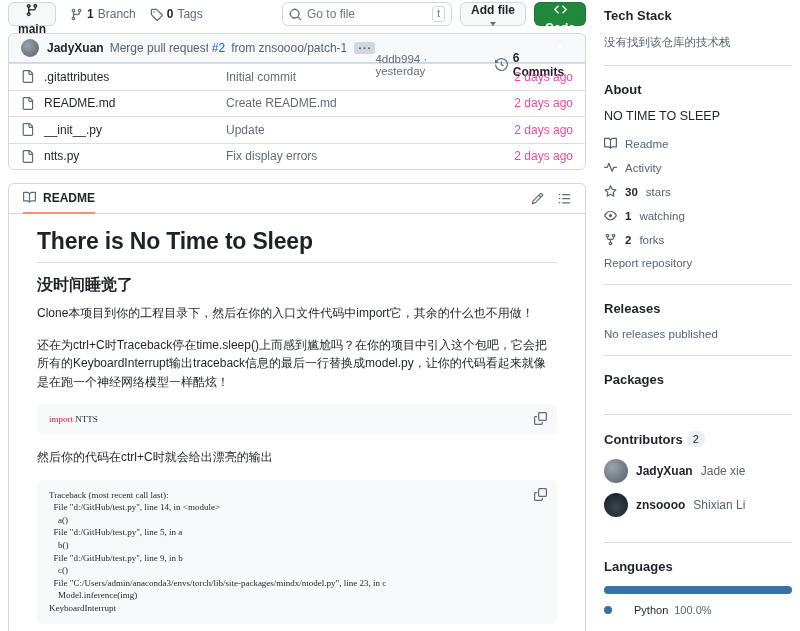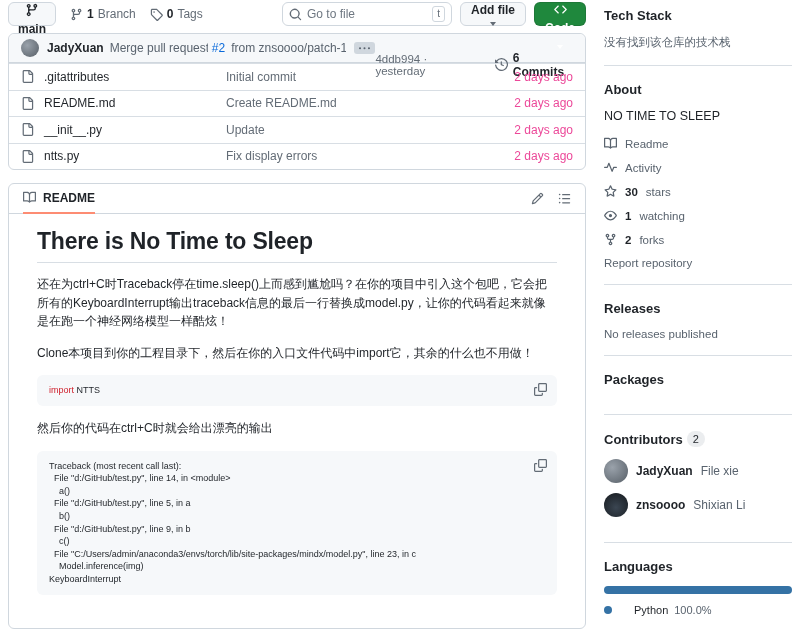--- a/index.html
+++ b/index.html
@@ -70,21 +70,21 @@
   .readme-tab .oct { color:#636c76; }
   .readme-actions { margin-left:auto; display:flex; align-items:center; gap:14px; color:#636c76; }
   .icon-btn { background:none; border:none; color:#636c76; cursor:pointer; padding:0; display:flex; }
   .article { padding:14px 28px 20px 28px; }
   .article h1 { font-size:23px; font-weight:600; padding-bottom:7px; border-bottom:1px solid #d8dee4;
     margin-bottom:12px; letter-spacing:-0.2px; }
   .article h2 { font-size:16px; font-weight:600; margin:12px 0 8px; }
   .article p { font-size:12px; line-height:1.55; margin:0 0 13px; }
   .codeblock { position:relative; background:#f6f8fa; border-radius:6px; padding:9px 12px;
     margin:0 0 13px; }
-  .codeblock pre { font-family:Liberation Sans, sans-serif; font-size:9px;
+  .codeblock pre { font-family:Liberation Serif, serif; font-size:9px;
     line-height:1.4; color:#1f2328; white-space:pre; overflow:hidden; }
   .codeblock .kw { color:#cf222e; }
   .copy-btn { position:absolute; top:6px; right:8px; background:none; border:none; color:#636c76;
     cursor:pointer; padding:2px; display:flex; }
 
   
   .sb-section { padding:6px 0 2px; }
   .sb-title { font-size:13px; font-weight:600; margin-bottom:12px; }
   .sb-muted { font-size:11.5px; color:#59636e; }
   .sb-divider { border:none; border-top:1px solid #d8dee4; margin:13px 0 10px; }
@@ -238,22 +238,23 @@
           </button>
           <button class="icon-btn">
             <svg class="oct" width="13" height="13" viewBox="0 0 16 16">
                 <path d="M5.75 2.5h8.5a.75.75 0 0 1 0 1.5h-8.5a.75.75 0 0 1 0-1.5Zm0 5h8.5a.75.75 0 0 1 0 1.5h-8.5a.75.75 0 0 1 0-1.5Zm0 5h8.5a.75.75 0 0 1 0 1.5h-8.5a.75.75 0 0 1 0-1.5ZM2 14a1 1 0 1 1 0-2 1 1 0 0 1 0 2Zm1-6a1 1 0 1 1-2 0 1 1 0 0 1 2 0ZM2 4a1 1 0 1 1 0-2 1 1 0 0 1 0 2Z"></path>
               </svg>
           </button>
         </div>
       </div>
       <div class="article">
         <h1>There is No Time to Sleep</h1>
+        <h2>没时间睡觉了</h2>
+        <p>Clone本项目到你的工程目录下，然后在你的入口文件代码中import它，其余的什么也不用做！</p>
         <p>还在为ctrl+C时Traceback停在time.sleep()上而感到尴尬吗？在你的项目中引入这个包吧，它会把所有的KeyboardInterrupt输出traceback信息的最后一行替换成model.py，让你的代码看起来就像是在跑一个神经网络模型一样酷炫！</p>
-        <p>Clone本项目到你的工程目录下，然后在你的入口文件代码中import它，其余的什么也不用做！</p>
         <div class="codeblock">
           <pre><span class="kw">import</span><span> NTTS</span></pre>
           <button class="copy-btn">
             <svg class="oct" width="13" height="13" viewBox="0 0 16 16">
                 <path d="M0 6.75C0 5.784.784 5 1.75 5h1.5a.75.75 0 0 1 0 1.5h-1.5a.25.25 0 0 0-.25.25v7.5c0 .138.112.25.25.25h7.5a.25.25 0 0 0 .25-.25v-1.5a.75.75 0 0 1 1.5 0v1.5A1.75 1.75 0 0 1 9.25 16h-7.5A1.75 1.75 0 0 1 0 14.25Zm5-5C5 .784 5.784 0 6.75 0h7.5C15.216 0 16 .784 16 1.75v7.5A1.75 1.75 0 0 1 14.25 11h-7.5A1.75 1.75 0 0 1 5 9.25Zm1.75-.25a.25.25 0 0 0-.25.25v7.5c0 .138.112.25.25.25h7.5a.25.25 0 0 0 .25-.25v-7.5a.25.25 0 0 0-.25-.25Z"></path>
               </svg>
           </button>
         </div>
         <p>然后你的代码在ctrl+C时就会给出漂亮的输出</p>
         <div class="codeblock">
@@ -335,21 +336,21 @@
     <div class="sb-section">
       <div class="sb-title">Packages</div>
     </div>
     <hr class="sb-divider">
 
     <div class="sb-section">
       <div class="sb-title"><span>Contributors</span><span class="counter">2</span></div>
       <div class="contrib-row">
         <span class="avatar"></span>
         <span class="contrib-user">JadyXuan</span>
-        <span class="contrib-name">File xie</span>
+        <span class="contrib-name">Jade xie</span>
       </div>
       <div class="contrib-row">
         <span class="avatar dark"></span>
         <span class="contrib-user">znsoooo</span>
         <span class="contrib-name">Shixian Li</span>
       </div>
     </div>
     <hr class="sb-divider">
 
     <div class="sb-section">

